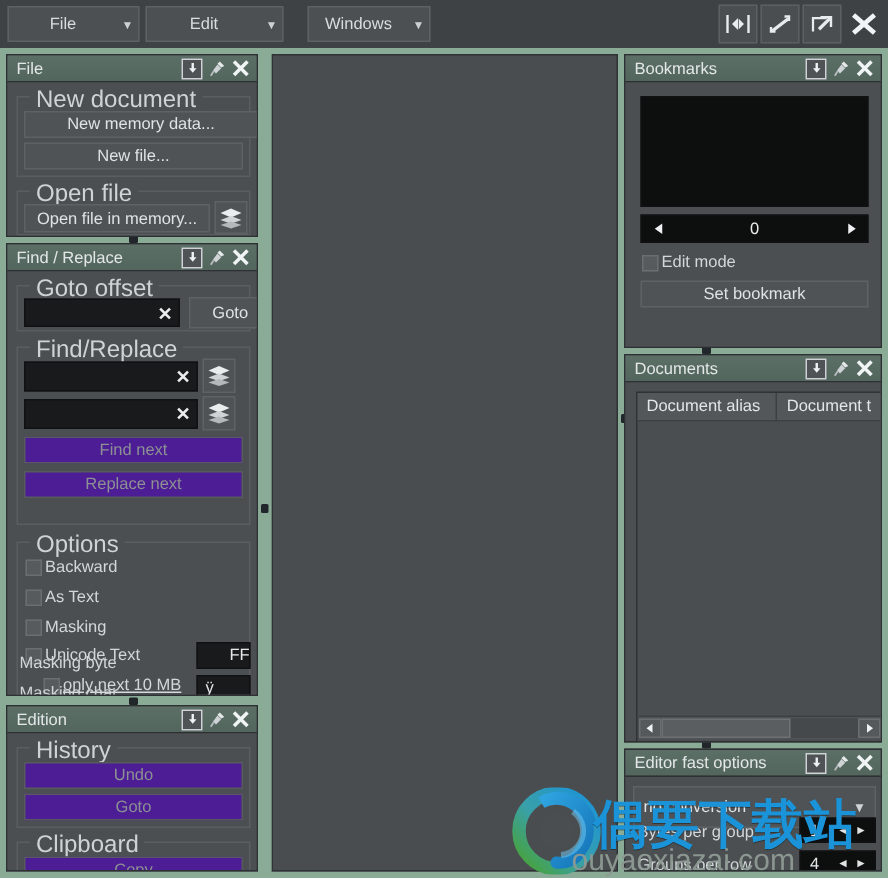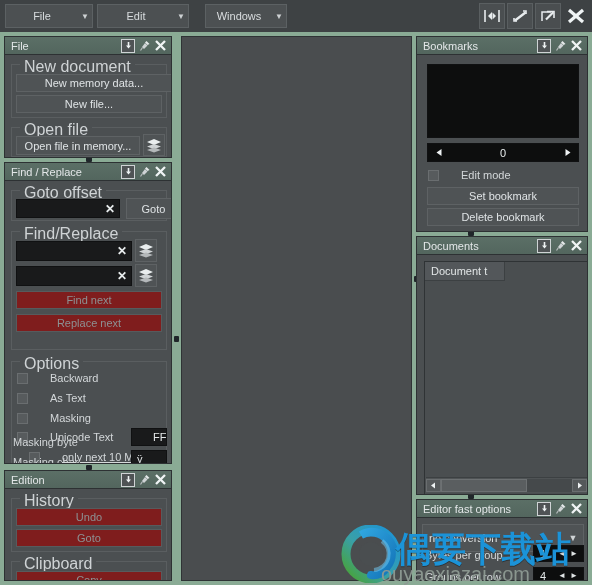--- a/index.html
+++ b/index.html
@@ -113,21 +113,21 @@
     position:absolute;
     background:#4f5355;
     border:1px solid #5e6264;
     box-sizing:border-box;
     color:#dfe3e5;
     font-size:11px;
     display:flex;align-items:center;justify-content:center;
     cursor:default;
     white-space:nowrap;
   }
-  .btn.dis{color:#8d9193;background:#7f1d1d;border-color:#575b5d;}
+  .btn.dis{color:#8d9193;background:#4c1d95;border-color:#575b5d;}
 
   
   .tfield{
     position:absolute;
     background:#191a1b;
     border:1px solid #101112;
     box-sizing:border-box;
     display:flex;align-items:center;
     padding:0 2px 0 5px;
     color:#e4e8e9;font-size:11px;
@@ -141,21 +141,21 @@
     box-sizing:border-box;display:flex;align-items:center;justify-content:center;cursor:default;
   }
   .layerbtn svg{display:block;}
 
   
   .cbrow{position:absolute;display:flex;align-items:center;cursor:default;}
   .cbox{
     width:11px;height:11px;background:#575b5d;border:1px solid #6a6e70;
     box-sizing:border-box;flex:none;
   }
-  .cblab{margin-left:22px;font-size:11px;color:#d3d7d9;white-space:nowrap;}
+  .cblab{margin-left:2px;font-size:11px;color:#d3d7d9;white-space:nowrap;}
 
   
   .listbox{
     position:absolute;background:#0d0e0e;border:1px solid #101112;box-sizing:border-box;
   }
   .spin{
     position:absolute;background:#0d0e0e;border:1px solid #101112;box-sizing:border-box;
     display:flex;align-items:center;
   }
   .spin .sarr{width:22px;display:flex;align-items:center;justify-content:center;cursor:default;}
@@ -528,21 +528,20 @@
             </svg>
         </span>
       </div>
 
       <div class="cbrow" style="left:11px;top:114px;">
         <span class="cbox"></span>
         <span class="cblab">Edit mode</span>
       </div>
 
       <div class="btn" style="left:10px;top:132px;width:152px;height:18px;">Set bookmark</div>
-      <div class="btn" style="left:10px;top:153px;width:152px;height:18px;">Delete bookmark</div>
     </div>
   </div>
 
   <div class="panel" style="left:416px;top:204px;width:172px;height:259px;">
     <div class="ptitle">
       <div class="tname">Documents</div>
       <div class="ticons">
         <div class="ticon boxed">
           <svg width="9" height="9" viewBox="0 0 9 9">
               <path d="M4.5 1 L4.5 6" stroke="#eef2f3" stroke-width="1.6"></path>
@@ -560,20 +559,21 @@
           <svg width="13" height="13" viewBox="0 0 13 13">
               <path d="M2 2 L11 11" stroke="#f0f4f5" stroke-width="2.3"></path>
               <path d="M11 2 L2 11" stroke="#f0f4f5" stroke-width="2.3"></path>
             </svg>
         </div>
       </div>
     </div>
     <div class="pbody">
       <div class="table" style="left:7px;top:6px;width:165px;height:234px;">
         <div class="thead">
+          <div class="th" style="width:108px;">Document alias</div>
           <div class="th" style="width:80px;">Document t</div>
         </div>
         <div class="hscroll">
           <div class="hb">
             <svg width="7" height="7" viewBox="0 0 7 7">
                 <path d="M5 0.5 L5 6.5 L1 3.5 Z" fill="#eef2f3"></path>
               </svg>
           </div>
           <div class="htrack">
             <div class="hthumb"></div>

